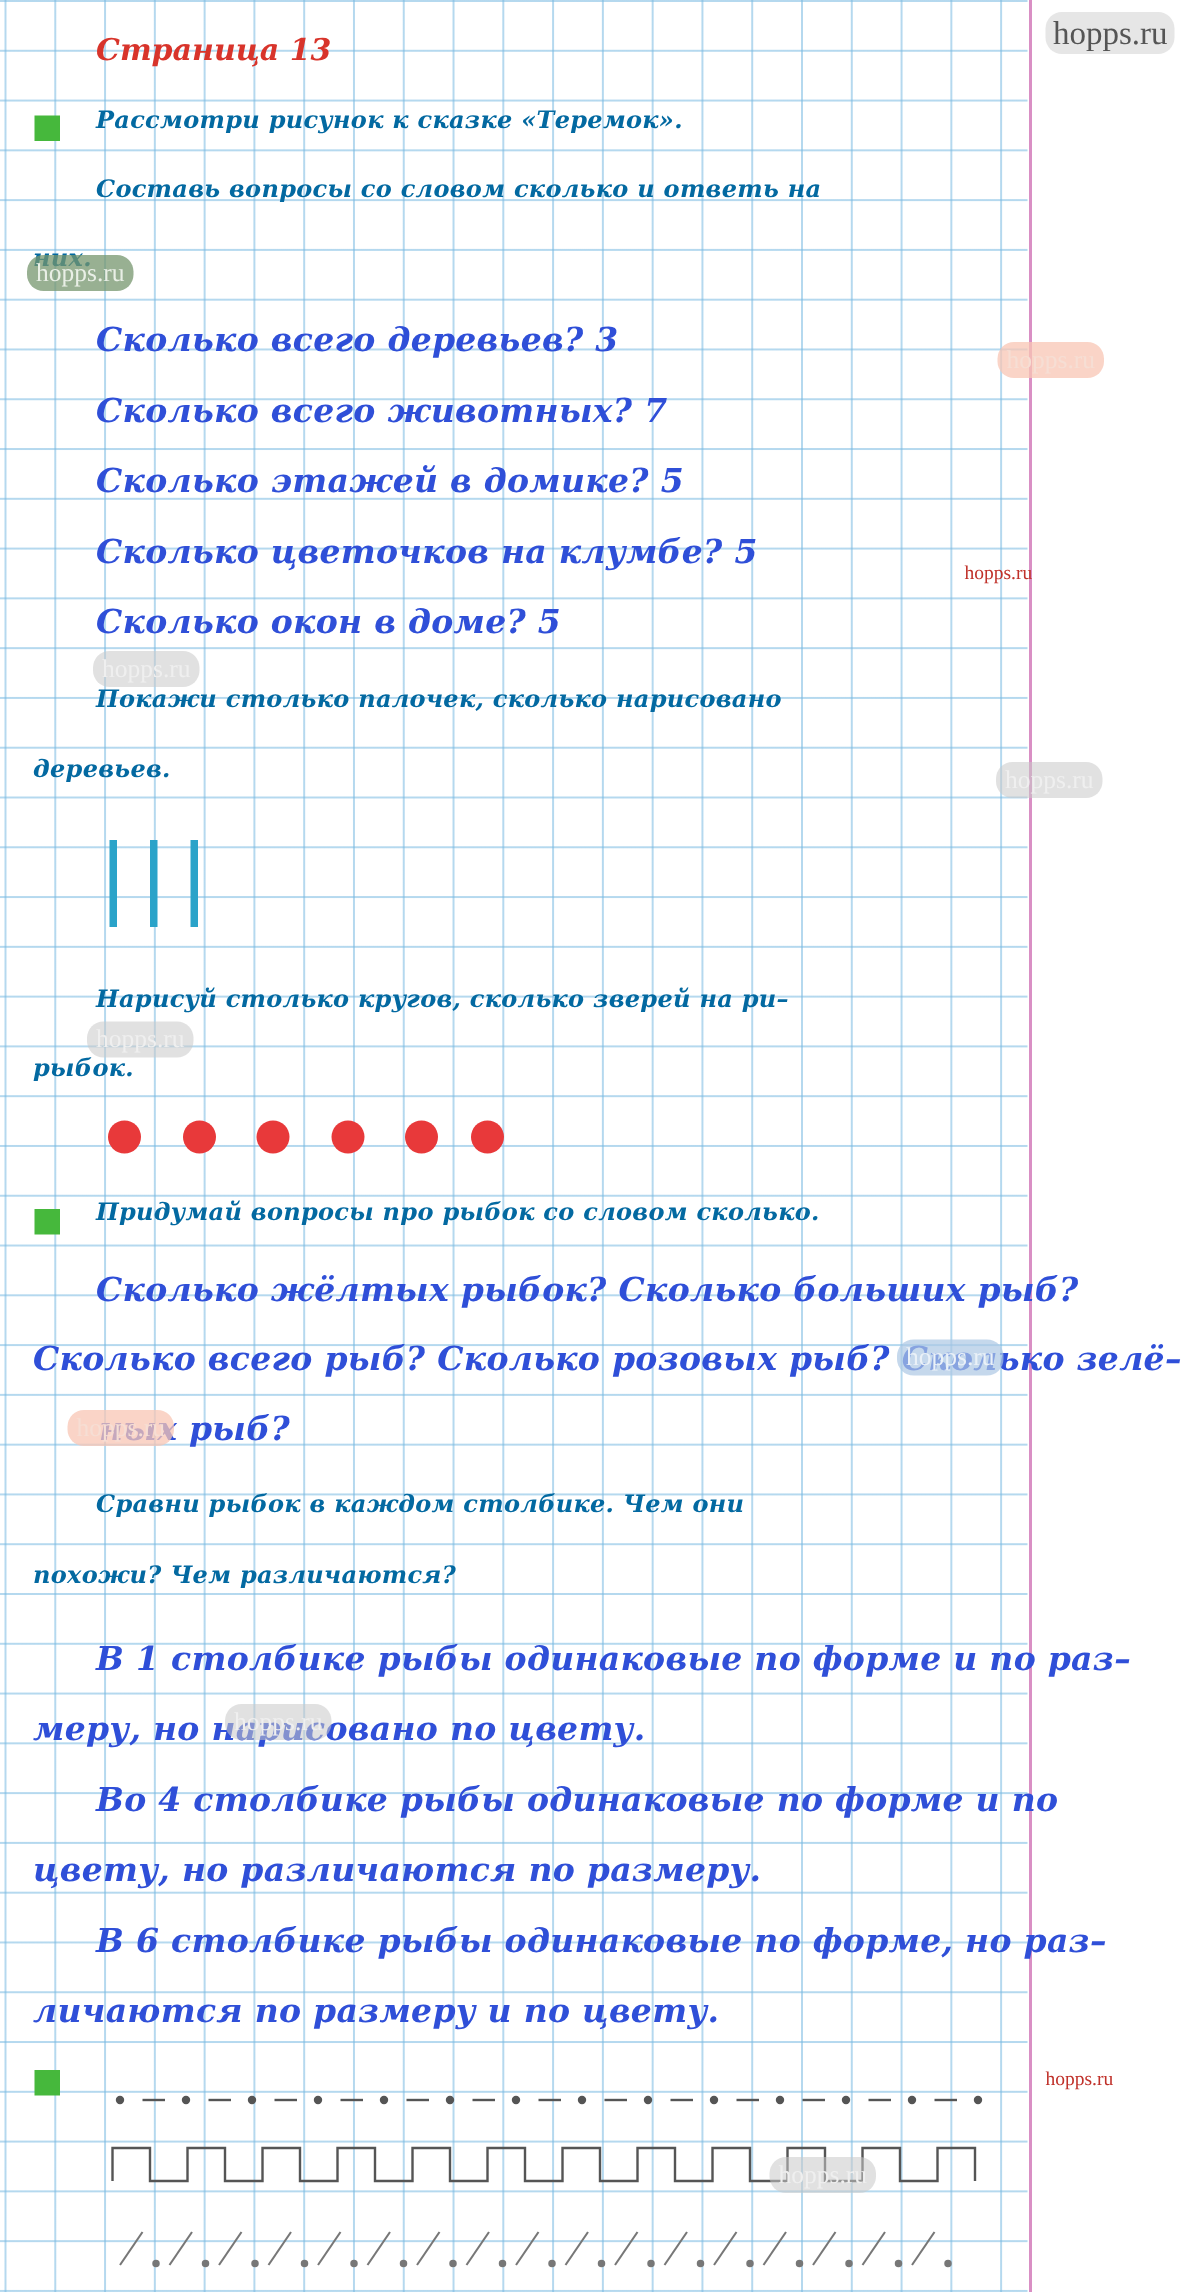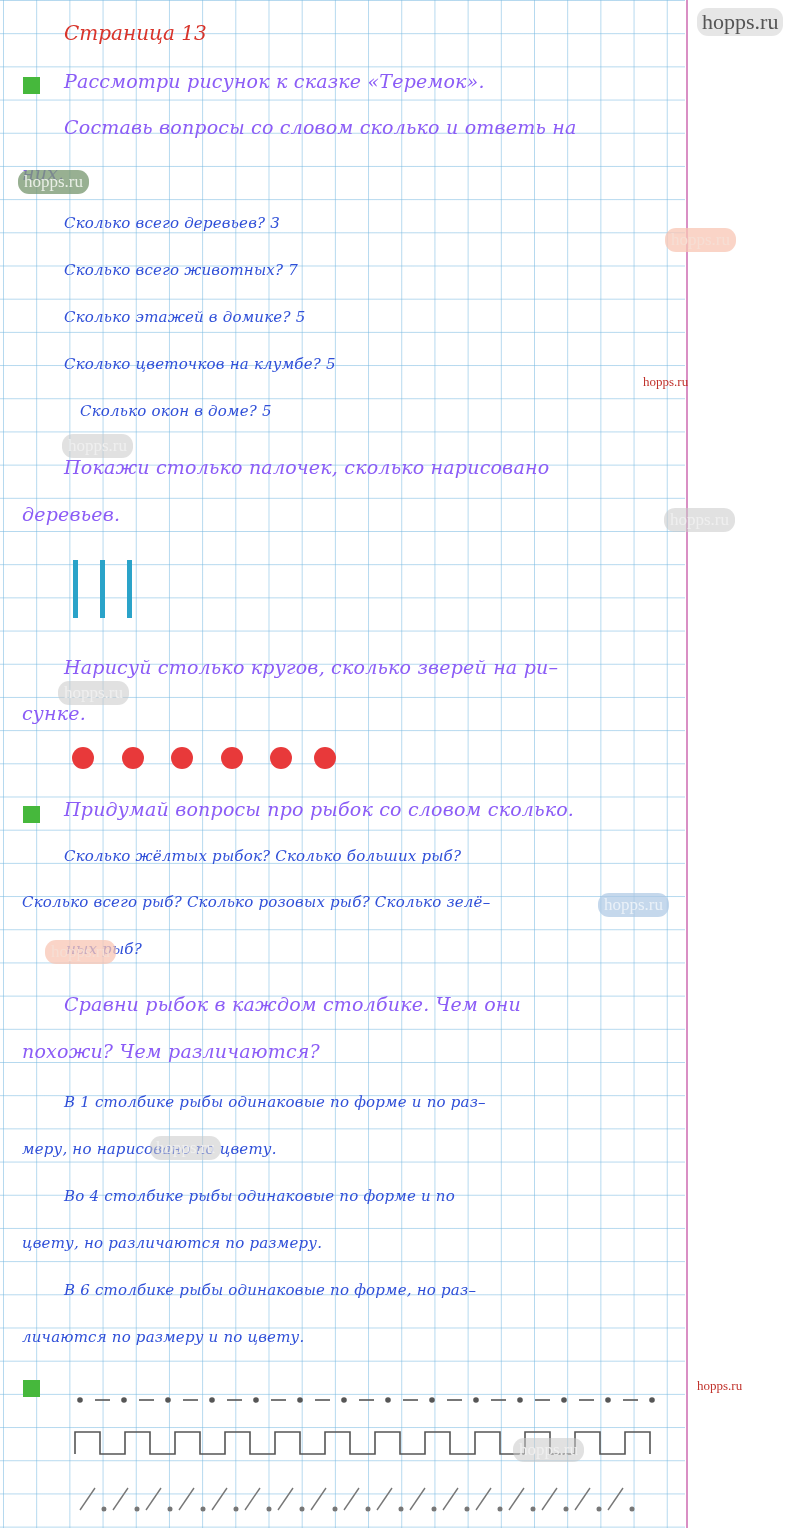--- a/index.html
+++ b/index.html
@@ -40,29 +40,30 @@
     background: #d98fc4;
   }
 
   
   .hand {
     position: absolute;
     font-family: "DejaVu Serif", serif;
     font-style: italic;
     white-space: nowrap;
     line-height: 1.1;
+    font-weight: bold;
   }
   .black {
-    color: #8b5cf6;
-    font-size: 19px;
+    color: #0369a1;
+    font-size: 16px;
     letter-spacing: 0.2px;
   }
   .blue {
     color: #2f4fd8;
-    font-size: 15px;
+    font-size: 22px;
     letter-spacing: 0.2px;
   }
   .red {
     color: #d8342b;
     font-size: 20px;
   }
 
   
   .bullet {
     position: absolute;
@@ -148,33 +149,33 @@
 <div class="bullet" style="left:23px; top:77px;"></div>
 
 <div class="hand black" style="left:64px; top:71px;">Рассмотри рисунок к сказке «Теремок».</div>
 <div class="hand black" style="left:64px; top:117px;">Составь вопросы со словом сколько и ответь на</div>
 <div class="hand black" style="left:22px; top:163px;">них.</div>
 
 <div class="hand blue" style="left:64px; top:215px;">Сколько всего деревьев? 3</div>
 <div class="hand blue" style="left:64px; top:262px;">Сколько всего животных? 7</div>
 <div class="hand blue" style="left:64px; top:309px;">Сколько этажей в домике? 5</div>
 <div class="hand blue" style="left:64px; top:356px;">Сколько цветочков на клумбе? 5</div>
-<div class="hand blue" style="left:80px; top:403px;">Сколько окон в доме? 5</div>
+<div class="hand blue" style="left:64px; top:403px;">Сколько окон в доме? 5</div>
 
 <div class="hand black" style="left:64px; top:457px;text-align:center;">Покажи столько палочек, сколько нарисовано</div>
 <div class="hand black" style="left:22px; top:504px;">деревьев.</div>
 
 <div id="sticks">
   <div class="stick" style="left:73px; top:560px;"></div>
   <div class="stick" style="left:100px; top:560px;"></div>
   <div class="stick" style="left:127px; top:560px;"></div>
 </div>
 
 <div class="hand black" style="left:64px; top:657px;">Нарисуй столько кругов, сколько зверей на ри–</div>
-<div class="hand black" style="left:22px; top:703px;">сунке.</div>
+<div class="hand black" style="left:22px; top:703px;">рыбок.</div>
 
 <div id="dots">
   <div class="dot" style="left:72px; top:747px;"></div>
   <div class="dot" style="left:122px; top:747px;"></div>
   <div class="dot" style="left:171px; top:747px;"></div>
   <div class="dot" style="left:221px; top:747px;"></div>
   <div class="dot" style="left:270px; top:747px;"></div>
   <div class="dot" style="left:314px; top:747px;"></div>
 </div>
 

